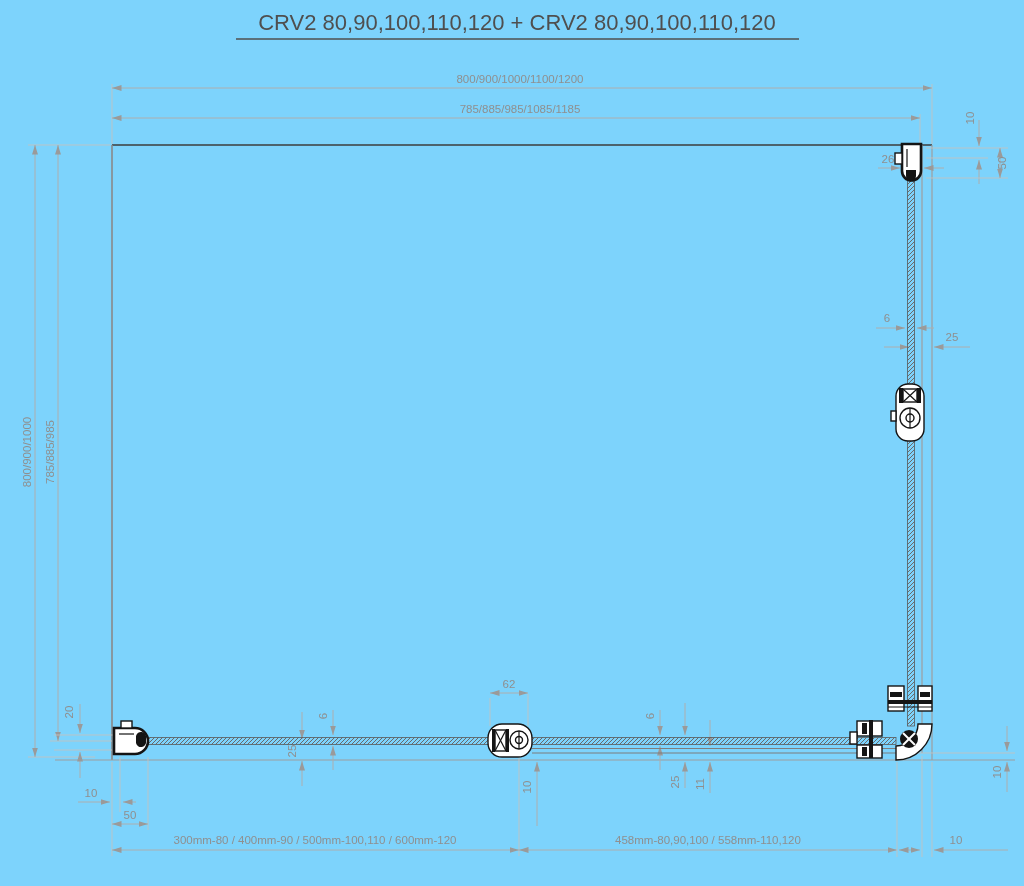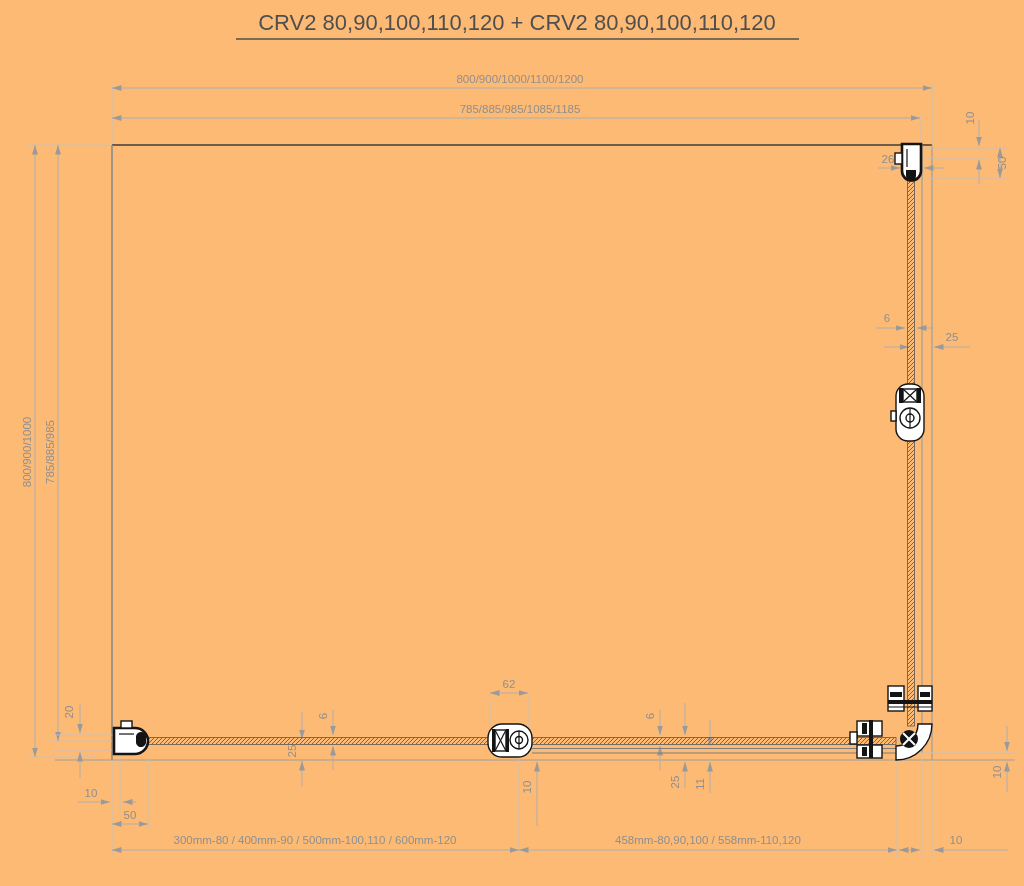--- a/index.html
+++ b/index.html
@@ -1,16 +1,16 @@
 <!DOCTYPE html>
 <html><head>
 <meta charset="utf-8">
 <style>
   html,body{margin:0;padding:0;background:#fff;}
-  .page{position:relative;width:1024px;height:886px;background:#fdba74;overflow:hidden;
+  .page{position:relative;width:1024px;height:886px;background:#7dd3fc;overflow:hidden;
         font-family:"DejaVu Sans",sans-serif;}
   svg{display:block;}
   .title-txt{font-family:"Liberation Sans","DejaVu Sans",sans-serif;font-size:22px;fill:#4f4f4f;}
   .dim-txt{font-family:"Liberation Sans","DejaVu Sans",sans-serif;font-size:11.5px;fill:#8f8f8f;}
   .dim{stroke:#aeaeae;stroke-width:1;fill:none;}
   .ext{stroke:#c2c2c2;stroke-width:0.9;fill:none;}
   .wall-top{stroke:#3c3c3c;stroke-width:1.7;}
   .wall-left{stroke:#8a8a8a;stroke-width:1.6;}
   .wall-right{stroke:#9e9e9e;stroke-width:1.2;}
   .tray{stroke:#9e9e9e;stroke-width:1.2;}

